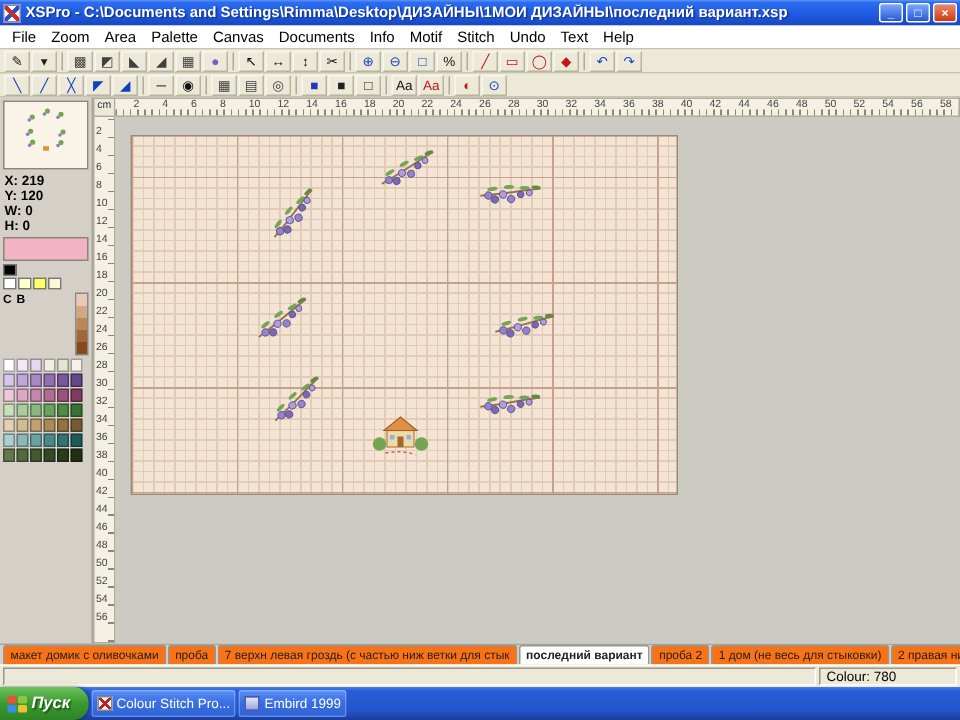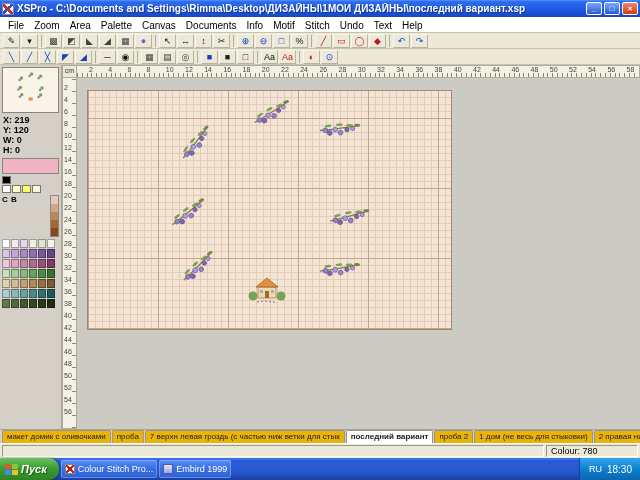--- a/index.html
+++ b/index.html
@@ -105,21 +105,21 @@
   .motif { position:absolute; }
 
   
   .tabbar {
     height:14px; flex:0 0 14px; background:#d4d0c8; border-top:1px solid #a8a49c;
     display:flex; align-items:flex-end; overflow:hidden; padding:1px 0 0 2px;
   }
   .tab {
     font-size:8px; line-height:10px; padding:1px 4px; margin-right:1px;
     border:1px solid #9a968a; border-bottom:none; border-radius:2px 2px 0 0;
-    background:#eab308; color:#222; white-space:nowrap; flex:0 0 auto;
+    background:#f97316; color:#222; white-space:nowrap; flex:0 0 auto;
   }
   .tab.active { background:#ffffff; font-weight:bold; }
   .statusbar {
     height:15px; flex:0 0 15px; background:#ece9d8; border-top:1px solid #fff;
     display:flex; gap:2px; padding:1px 2px;
   }
   .status-panel {
     border:1px solid; border-color:#9a968a #ffffff #ffffff #9a968a;
     font-size:9px; line-height:11px; padding:0 4px; color:#000;
   }
@@ -553,19 +553,15 @@
     <div class="task-apps" id="taskApps">
         <div class="task-btn">
           <span class="task-icon icon-xs"></span>
           <span class="task-label">Colour Stitch Pro...</span>
         </div>
         <div class="task-btn">
           <span class="task-icon icon-embird"></span>
           <span class="task-label">Embird 1999</span>
         </div>
       </div>
-    <div class="tray">
-      <span>RU</span>
-      <span class="tray-time">18:30</span>
-    </div>
   </div>
 
 </div>
 
 </body></html>

